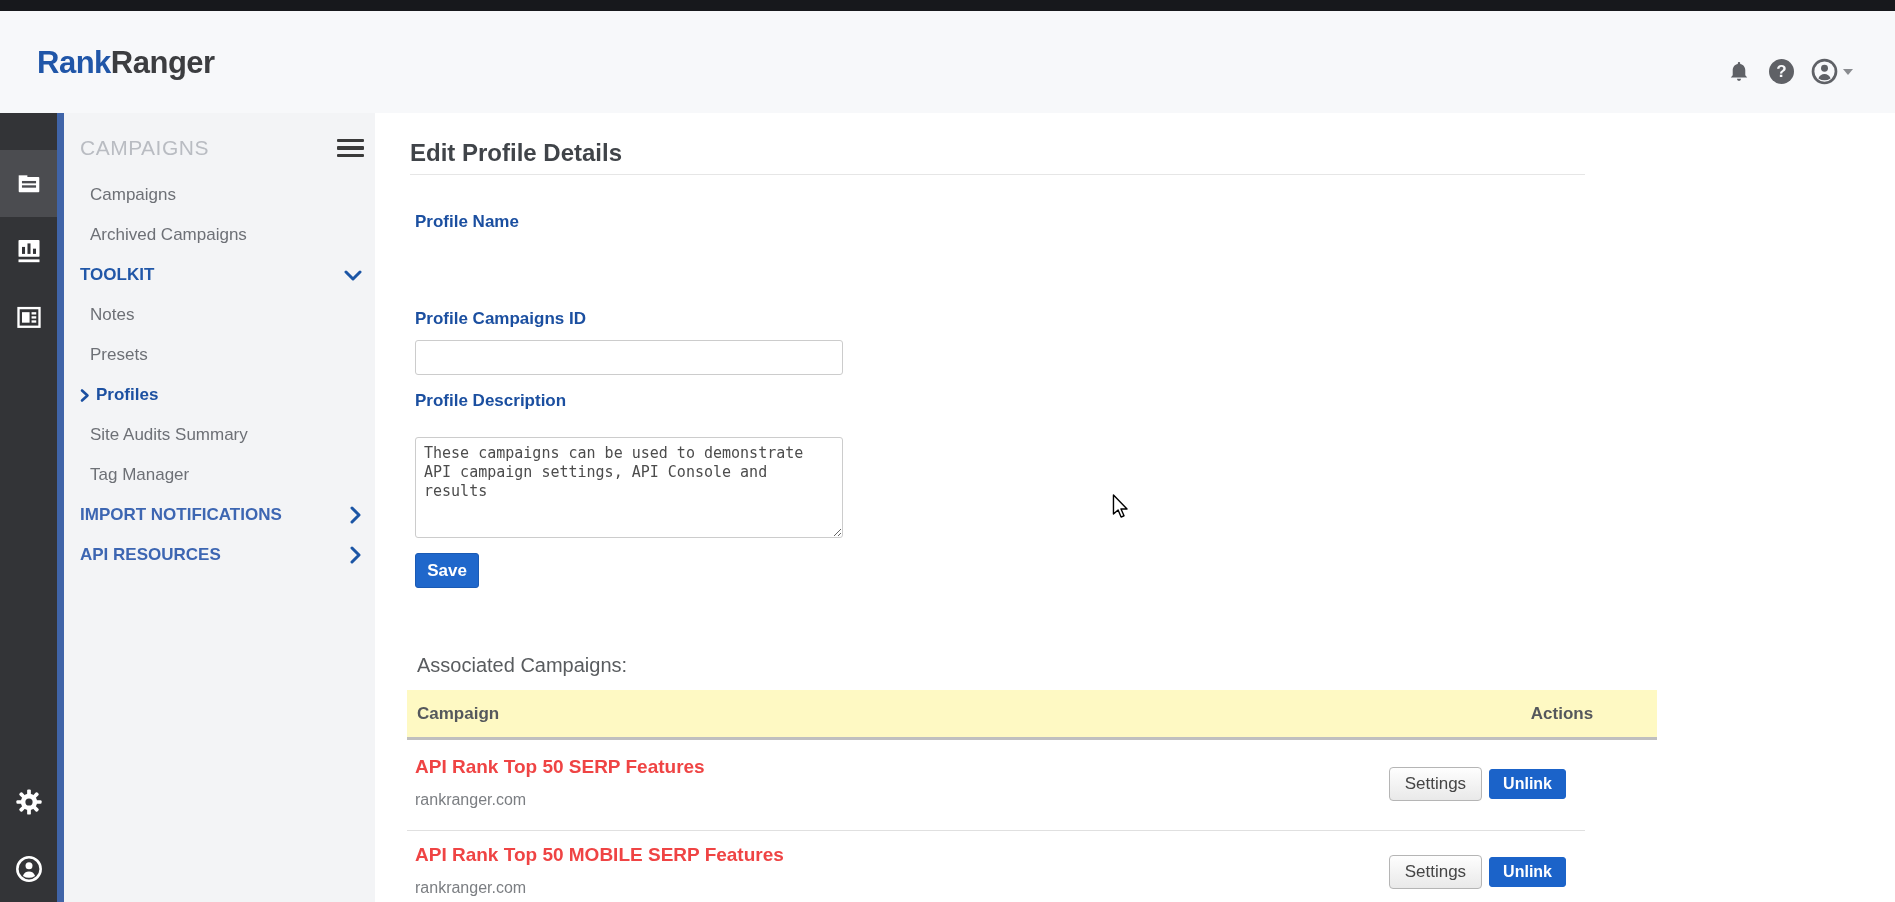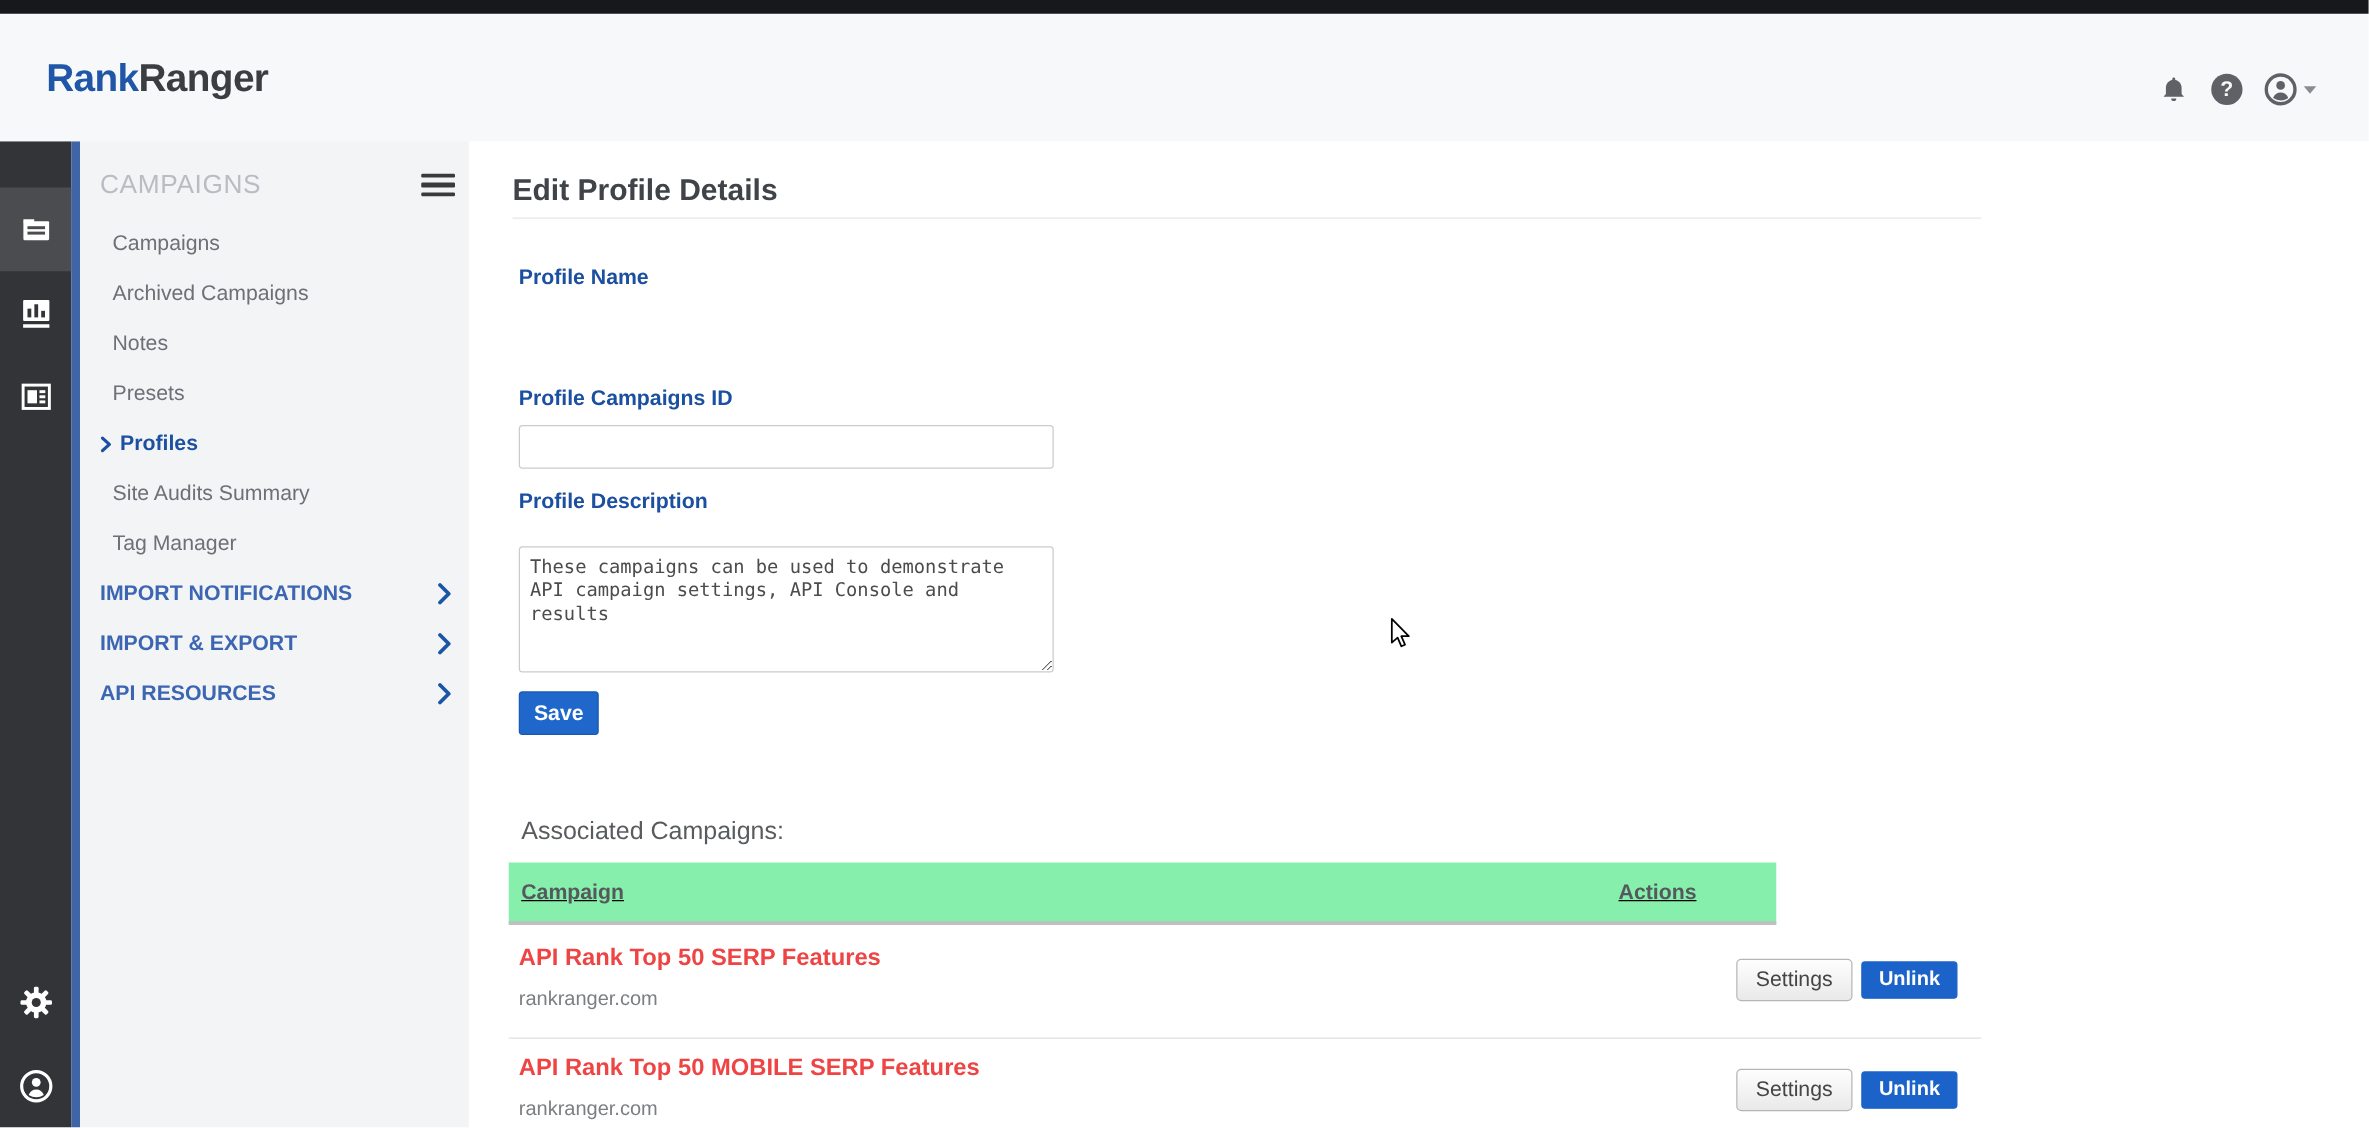--- a/index.html
+++ b/index.html
@@ -53,22 +53,22 @@
   .text-input { position:absolute; left:40px; width:428px; height:35px; border:1px solid #cccccc;
                 border-radius:3px; font-size:17px; color:#666666; padding:0 8px; background:#ffffff;
                 font-family:"Liberation Sans", sans-serif; }
   .desc-area { position:absolute; left:40px; top:324px; width:428px; height:101px; border:1px solid #cccccc;
                border-radius:3px; font-family:"DejaVu Sans Mono", monospace; font-size:15px; line-height:19px;
                color:#4c4c4c; padding:6px 8px; resize:both; background:#ffffff; }
   .save-btn { position:absolute; left:40px; top:440px; width:64px; height:35px; background:#1f67cb;
               border:1px solid #1a5ab4; border-radius:3px; color:#ffffff; font-weight:bold; font-size:17px;
               cursor:pointer; font-family:"Liberation Sans", sans-serif; }
   .assoc-heading { position:absolute; left:42px; top:541px; font-size:20px; color:#595c5f; }
-  .table-head { position:absolute; left:32px; top:577px; width:1014px; height:50px; background:#86efac;
-                border-bottom:3px solid #bfbfbf; display:flex; align-items:center;text-decoration:underline; }
+  .table-head { position:absolute; left:32px; top:577px; width:1250px; height:50px; background:#fef9c3;
+                border-bottom:3px solid #bfbfbf; display:flex; align-items:center; }
   .th-campaign { padding-left:10px; font-size:17px; font-weight:bold; color:#55585c; }
   .th-actions { margin-left:auto; width:190px; text-align:center; font-size:17px; font-weight:bold; color:#55585c; }
   .table-rows { position:absolute; left:32px; top:630px; width:1178px; }
   .camp-row { position:relative; height:88px; border-bottom:1px solid #e0e0e0; }
   .camp-name { position:absolute; left:8px; top:13px; font-size:19px; font-weight:bold; color:#ef4444; cursor:pointer; }
   .camp-domain { position:absolute; left:8px; top:48px; font-size:16px; color:#7b7e82; }
   .row-actions { position:absolute; right:19px; top:24px; display:flex; align-items:center; gap:7px; }
   .settings-btn { background:linear-gradient(#fefefe,#e9e9e9); border:1px solid #b5b5b5; border-radius:4px;
                   color:#454545; font-size:17px; padding:6px 15px; cursor:pointer;
                   font-family:"Liberation Sans", sans-serif; }
@@ -170,20 +170,28 @@
         <span></span>
         <span></span>
       </div>
   </div>
   <div class="sb-row sb-item">
     <span>Campaigns</span>
   </div>
   <div class="sb-row sb-item">
     <span>Archived Campaigns</span>
   </div>
+  <div class="sb-row sb-section toolkit">
+    <span>TOOLKIT</span>
+    <span class="sb-chev">
+      <svg width="18" height="13" viewBox="0 0 18 13">
+          <polyline points="2,3 9,10 16,3" fill="none" stroke="#1b55a5" stroke-width="3" stroke-linecap="round" stroke-linejoin="round"></polyline>
+        </svg>
+    </span>
+  </div>
   <div class="sb-row sb-item">
     <span>Notes</span>
   </div>
   <div class="sb-row sb-item">
     <span>Presets</span>
   </div>
   <div class="sb-row sb-item active">
     <span style="display:flex;align-items:center;">
       <svg width="10" height="15" viewBox="0 0 10 15">
           <polyline points="2,2.5 7.5,7.5 2,12.5" fill="none" stroke="#1b4fa0" stroke-width="2.6" stroke-linecap="round" stroke-linejoin="round"></polyline>
@@ -192,28 +200,20 @@
     <span>Profiles</span>
   </div>
   <div class="sb-row sb-item">
     <span>Site Audits Summary</span>
   </div>
   <div class="sb-row sb-item">
     <span>Tag Manager</span>
   </div>
   <div class="sb-row sb-section">
     <span>IMPORT NOTIFICATIONS</span>
-    <span class="sb-chev">
-      <svg width="13" height="18" viewBox="0 0 13 18">
-          <polyline points="3,2 10,9 3,16" fill="none" stroke="#1b55a5" stroke-width="3" stroke-linecap="round" stroke-linejoin="round"></polyline>
-        </svg>
-    </span>
-  </div>
-  <div class="sb-row sb-section">
-    <span>IMPORT &amp; EXPORT</span>
     <span class="sb-chev">
       <svg width="13" height="18" viewBox="0 0 13 18">
           <polyline points="3,2 10,9 3,16" fill="none" stroke="#1b55a5" stroke-width="3" stroke-linecap="round" stroke-linejoin="round"></polyline>
         </svg>
     </span>
   </div>
   <div class="sb-row sb-section">
     <span>API RESOURCES</span>
     <span class="sb-chev">
       <svg width="13" height="18" viewBox="0 0 13 18">

